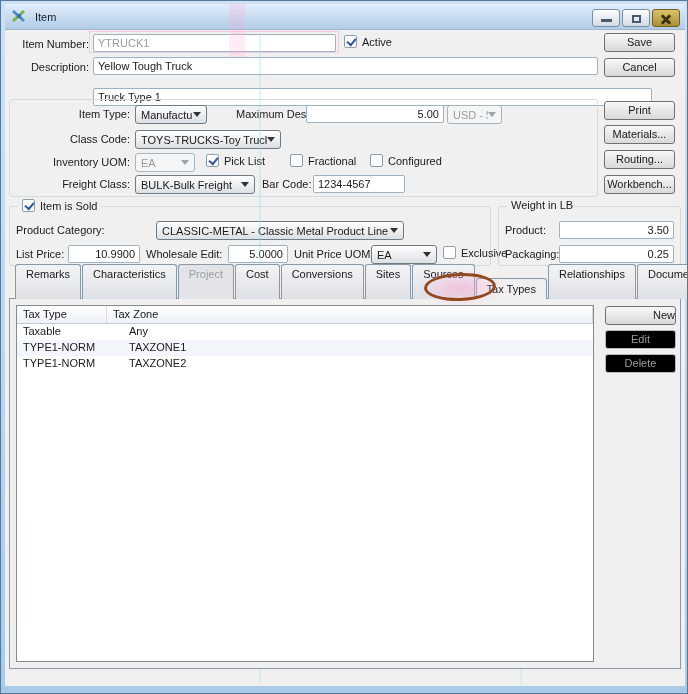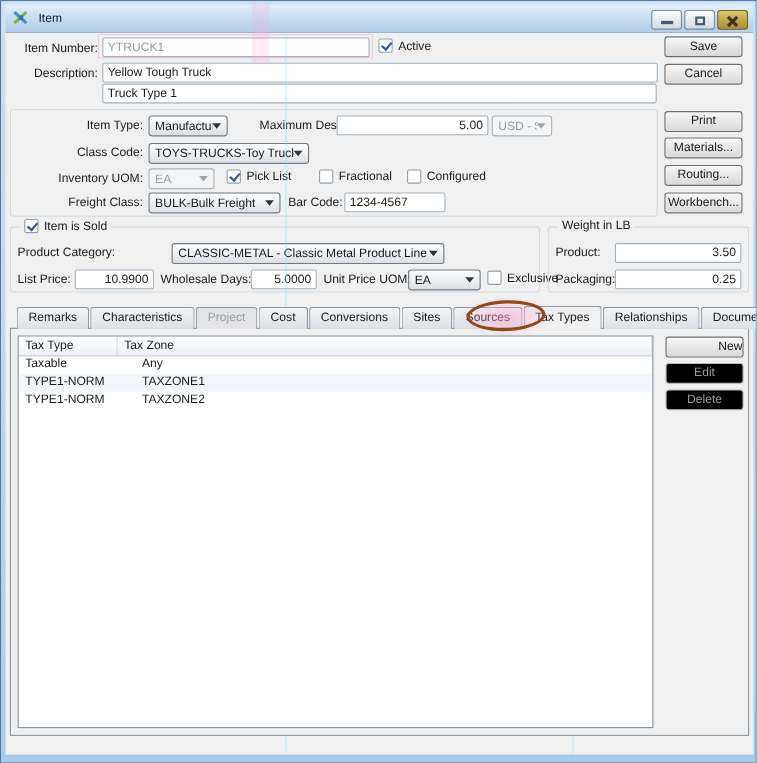--- a/index.html
+++ b/index.html
@@ -47,21 +47,21 @@
 
   .groupbox { position:absolute; border:1px solid #d3dae0; border-radius:3px; }
   .gb-title { position:absolute; top:-8px; left:8px; background:#f0f0f0; padding:0 4px; }
 
   .spinner { width:14px; height:18px; border:1px solid #8ea0ac; border-radius:2px; background:linear-gradient(#fbfbfb,#dfe3e7); display:flex; flex-direction:column; }
   .spinner span { flex:1; display:flex; align-items:center; justify-content:center; }
   .spinner .up::after { content:""; border-left:3px solid transparent; border-right:3px solid transparent; border-bottom:4px solid #4a5a6a; }
   .spinner .dn::after { content:""; border-left:3px solid transparent; border-right:3px solid transparent; border-top:4px solid #4a5a6a; }
 
   .tabbar { position:absolute; left:14px; top:278px; display:flex; align-items:flex-end; height:20px; z-index:3; }
-  .tab { height:20px; padding:0 10px; line-height:18px; border:1px solid #8b98a5; border-bottom:none;
+  .tab { height:35px; padding:0 10px; line-height:18px; border:1px solid #8b98a5; border-bottom:none;
     border-radius:3px 3px 0 0; background:linear-gradient(#f2f3f5,#dee1e5); margin-right:1px; cursor:pointer; white-space:nowrap; }
   .tab.active { background:#f0f0f0; height:21px; line-height:21px; position:relative; z-index:4; }
   .tab.disabled { color:#9aa0a6; background:#e2e4e7; cursor:default; }
 
   .tabpanel { position:absolute; left:8px; top:297px; width:672px; height:371px; border:1px solid #8b98a5; background:#f0f0f0; z-index:2; }
 
   .ttable { position:absolute; left:6px; top:6px; width:578px; height:357px; background:#fff; border:1px solid #828a92; overflow:hidden; }
   .thead { display:flex; height:18px; background:linear-gradient(#ffffff,#edf1f5); border-bottom:1px solid #c2cad2; }
   .th { padding:2px 6px; border-right:1px solid #d5dce2; white-space:nowrap; }
   .trow { display:flex; height:16px; line-height:15px; cursor:pointer;gap:16px; }
@@ -112,21 +112,21 @@
 
   <div class="abs lbl r" style="left:10px; top:37px; width:78px;text-align:right;">Item Number:</div>
   <div class="abs tinput ro" style="left:92px; top:33px; width:243px;">YTRUCK1</div>
   <div class="abs cbrow" style="left:343px; top:34px;">
     <span class="cb checked"></span>
     <span>Active</span>
   </div>
 
   <div class="abs lbl r" style="left:10px; top:60px; width:78px;">Description:</div>
   <div class="abs tinput" style="left:92px; top:56px; width:505px;">Yellow Tough Truck</div>
-  <div class="abs tinput" style="left:92px; top:75px; width:504px;">Truck Type 1</div>
+  <div class="abs tinput" style="left:92px; top:87px; width:559px;">Truck Type 1</div>
 
   <div class="btn" style="left:603px; top:32px;">Save</div>
   <div class="btn" style="left:603px; top:57px;">Cancel</div>
   <div class="btn" style="left:603px; top:100px;">Print</div>
   <div class="btn" style="left:603px; top:124px;">Materials...</div>
   <div class="btn" style="left:603px; top:149px;">Routing...</div>
   <div class="btn" style="left:603px; top:174px;">Workbench...</div>
 
   <div class="groupbox" style="left:8px; top:98px; width:589px; height:98px;">
     <div class="abs lbl r" style="left:6px; top:8px; width:114px;">Item Type:</div>
@@ -183,21 +183,21 @@
     <div class="abs lbl" style="left:6px; top:17px;">Product Category:</div>
     <div class="abs select" style="left:146px; top:14px; width:248px;">
       <span class="stext">CLASSIC-METAL - Classic Metal Product Line</span>
         <span class="arrow"></span>
     </div>
     <div class="abs lbl" style="left:344px; top:-26px;"></div>
 
 
     <div class="abs lbl" style="left:6px; top:41px;">List Price:</div>
     <div class="abs tinput num" style="left:58px; top:38px; width:72px;">10.9900</div>
-    <div class="abs lbl" style="left:136px; top:41px;">Wholesale Days:</div>
+    <div class="abs lbl" style="left:136px; top:41px;">Wholesale Edit:</div>
     <div class="abs tinput num" style="left:218px; top:38px; width:60px;">5.0000</div>
     <div class="abs lbl" style="left:284px; top:41px;">Unit Price UOM:</div>
     <div class="abs select" style="left:361px; top:38px; width:66px;">
       <span class="stext">EA</span>
         <span class="arrow"></span>
     </div>
     <div class="abs cbrow" style="left:433px; top:39px;">
       <span class="cb"></span>
       <span>Exclusive</span>
     </div>

